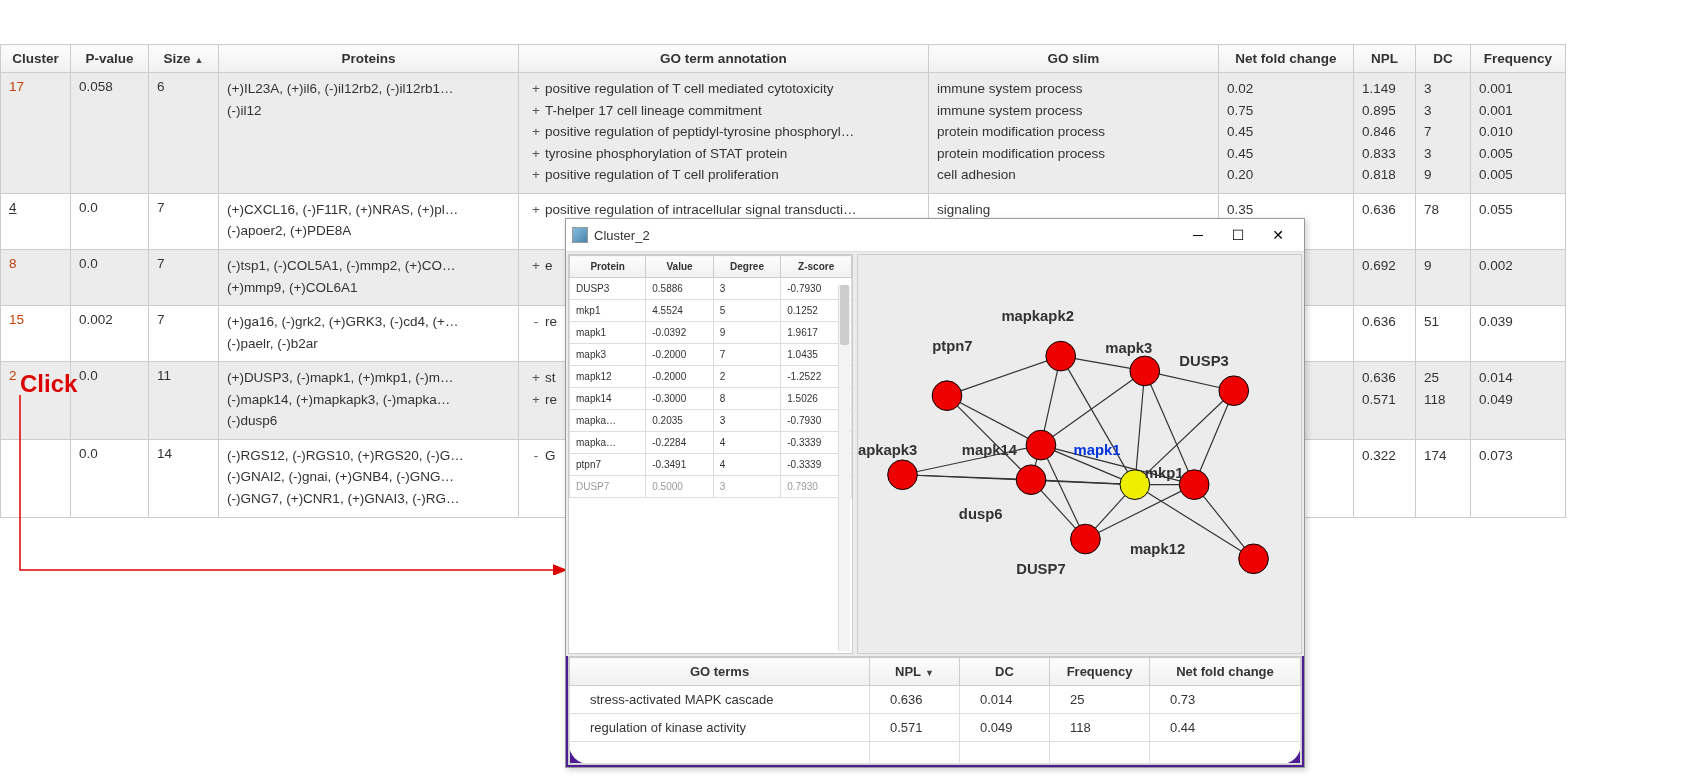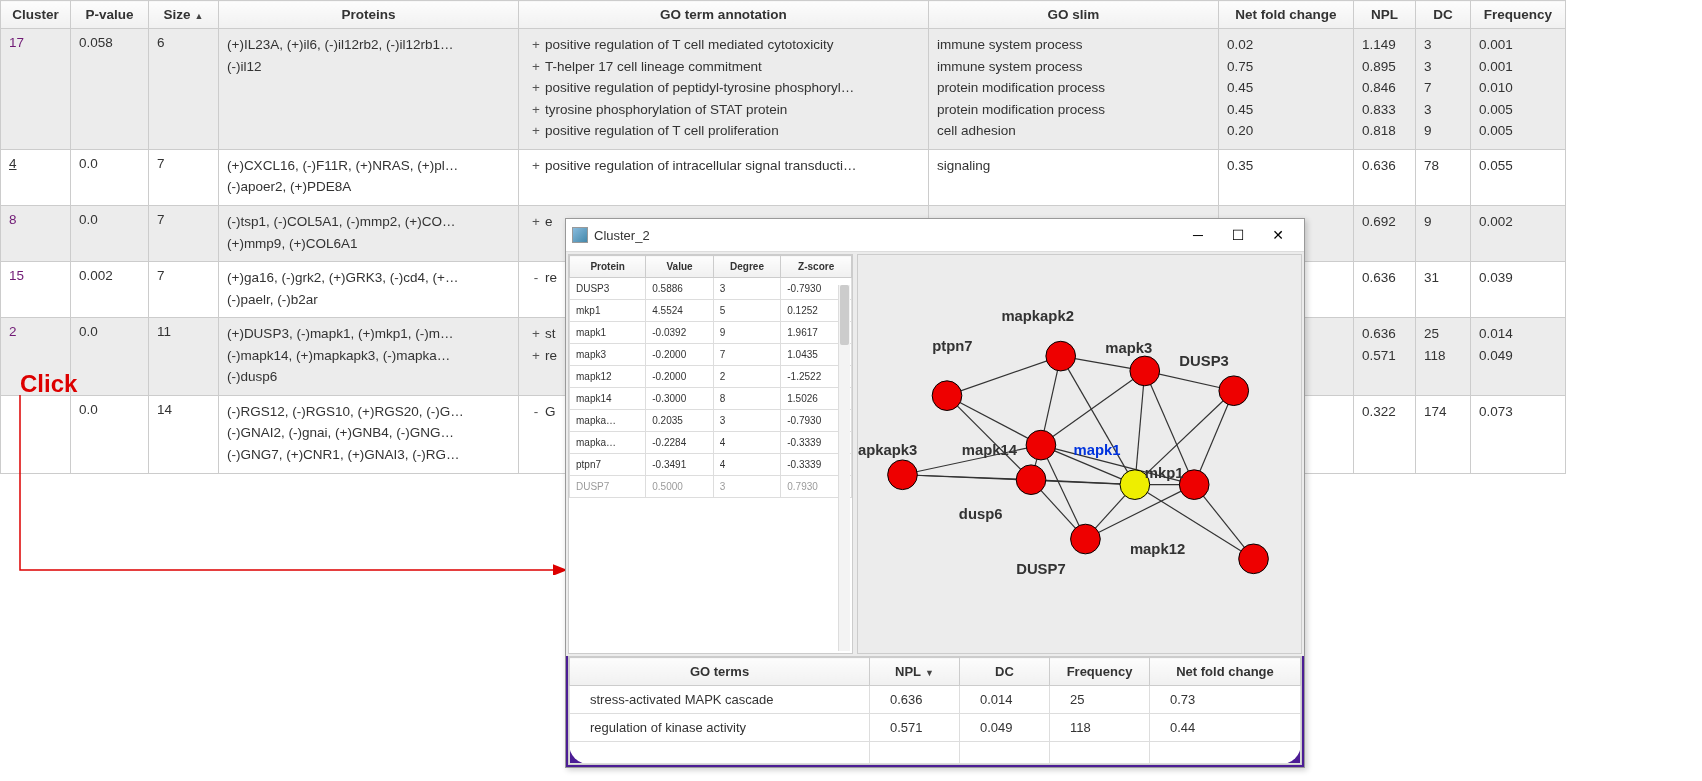--- a/index.html
+++ b/index.html
@@ -1,23 +1,23 @@
 <!DOCTYPE html>
 <html><head>
 <meta charset="utf-8">
 <style>
   * { box-sizing: border-box; margin: 0; padding: 0; }
   body { font-family: "Segoe UI", Arial, sans-serif; font-size: 13.5px; color: #333; background: #fff; position: relative; width: 1702px; height: 781px; }
   
   
-  .main-table { border-collapse: collapse; width: 1565px; table-layout: fixed; }
+  .main-table { border-collapse: collapse; width: 1565px; table-layout: fixed; margin-top: 44px; }
   .main-table th { background: linear-gradient(#fdfdfd, #f0f0f0); border: 1px solid #ccc; padding: 6px 8px; font-weight: 600; text-align: center; position: relative; }
   .main-table td { border: 1px solid #ccc; padding: 6px 8px; vertical-align: top; }
   .main-table tr.alt td { background: #ececec; }
-  .cluster-link { color: #701a75; cursor: pointer; }
+  .cluster-link { color: #c2410c; cursor: pointer; }
   .cluster-link.underline { text-decoration: underline; color: #333; }
   .go-line { display: flex; align-items: baseline; margin-bottom: 2px; }
   .go-expand { width: 18px; flex-shrink: 0; color: #555; text-align: center; }
   .go-text { flex: 1; white-space: nowrap; overflow: hidden; text-overflow: ellipsis; }
   .multi-col div { margin-bottom: 2px; line-height: 1.45; }
   .sort-tri { font-size: 9px; margin-left: 4px; color: #444; }
   
   
   .click-label { position: absolute; left: 20px; top: 370px; color: #d00; font-weight: bold; font-size: 24px; }
   .click-arrow { position: absolute; left: 18px; top: 395px; width: 555px; height: 180px; pointer-events: none; }
@@ -222,21 +222,21 @@
         <td class="multi-col">
           <div></div>
         </td>
         <td class="multi-col">
           <div></div>
         </td>
         <td class="multi-col">
           <div>0.636</div>
         </td>
         <td class="multi-col">
-          <div>31</div>
+          <div>51</div>
         </td>
         <td class="multi-col">
           <div>0.039</div>
         </td>
       </tr>
       <tr class="alt">
         <td><span class="cluster-link">2</span></td>
         <td>0.0</td>
         <td>11</td>
         <td class="multi-col">

